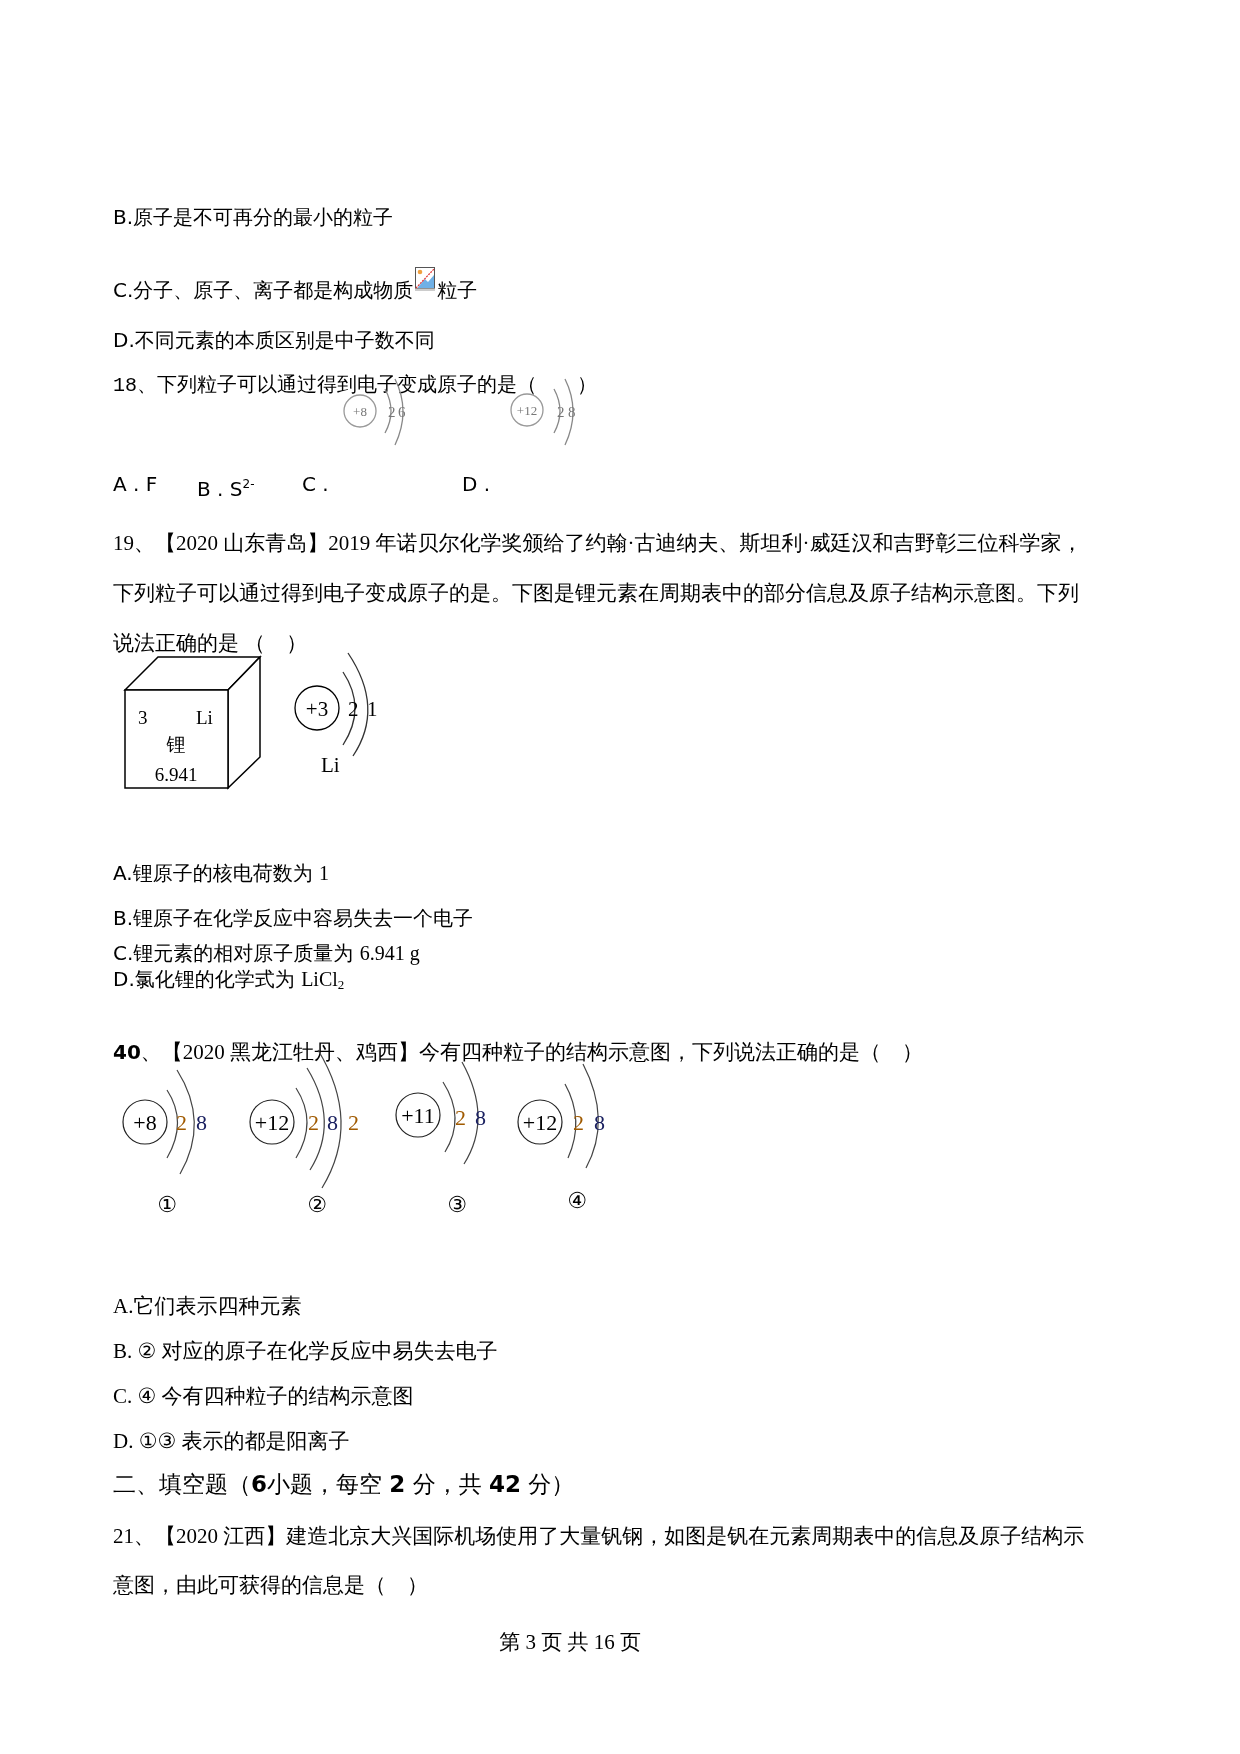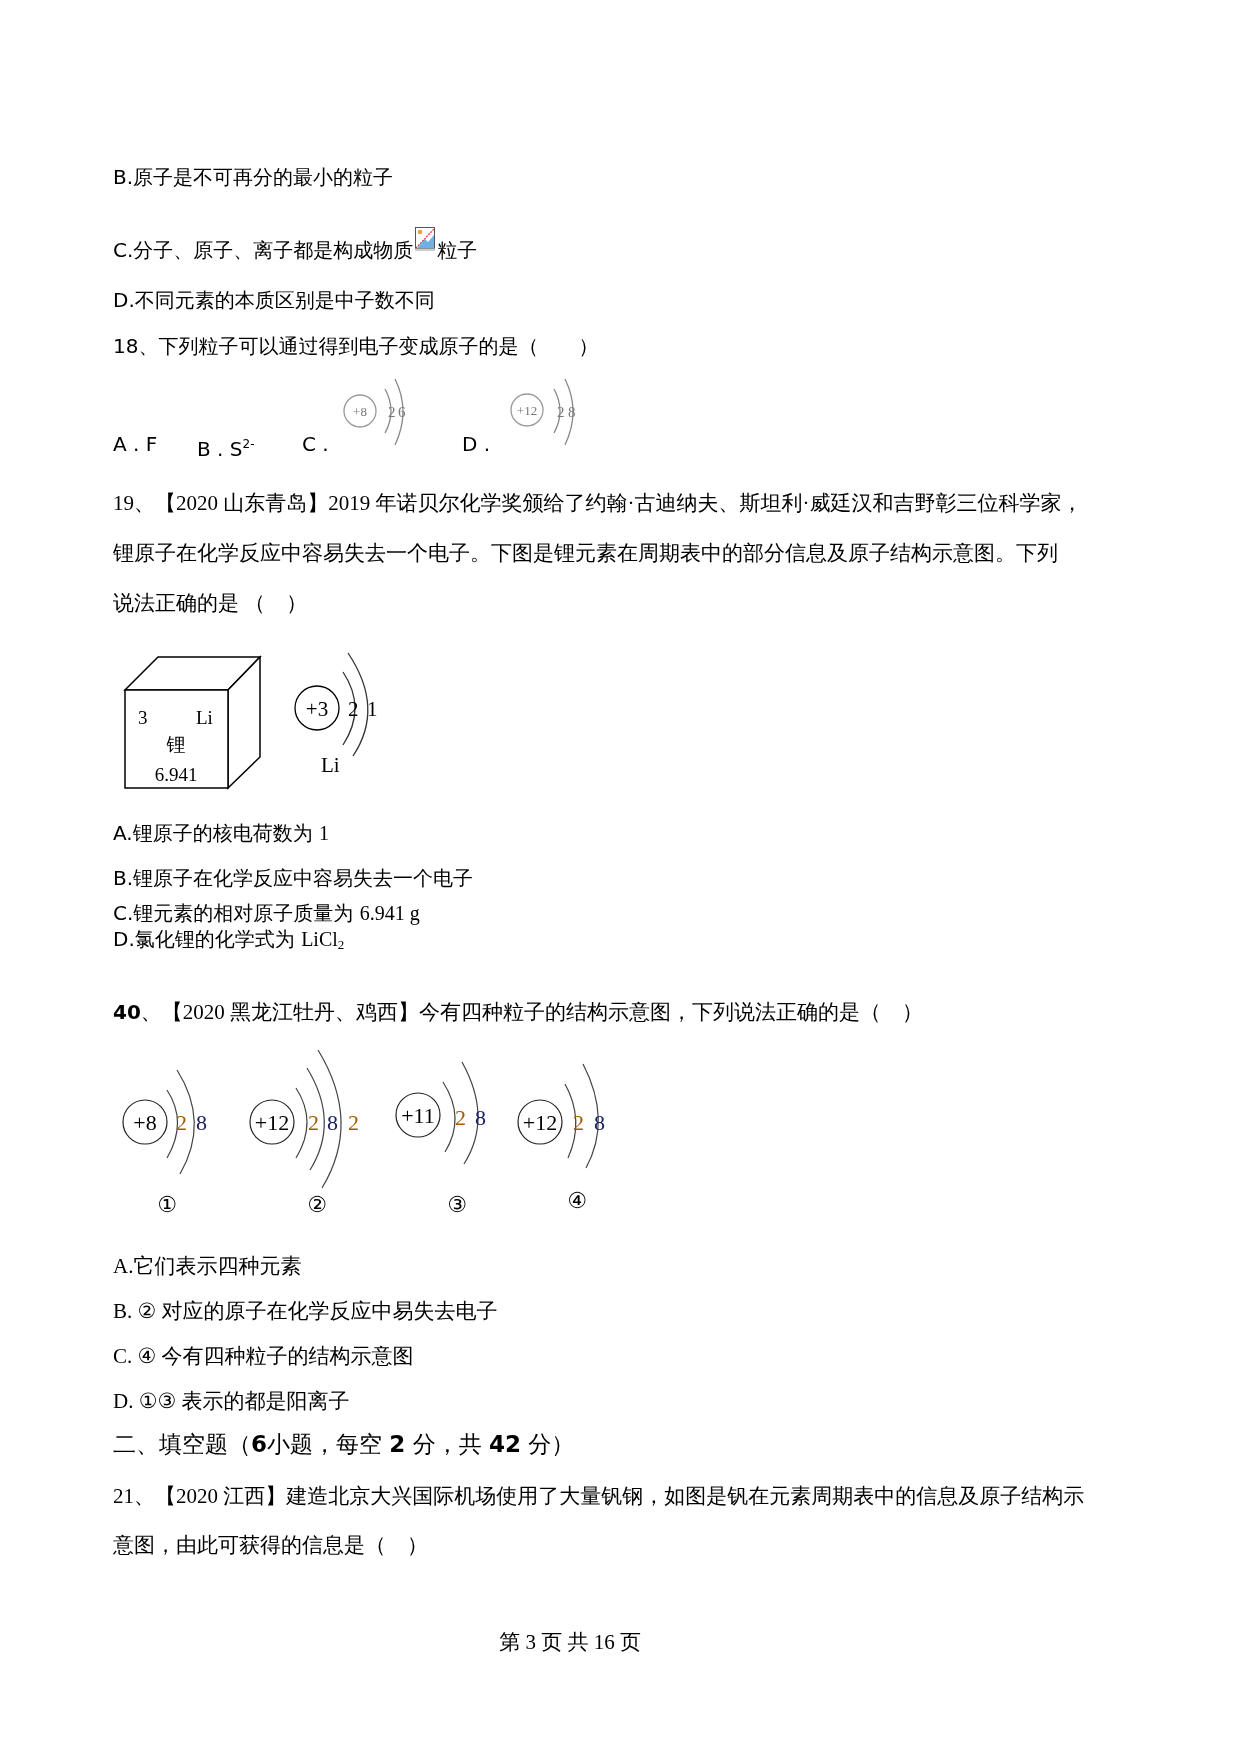--- a/index.html
+++ b/index.html
@@ -1,18 +1,18 @@
 <!DOCTYPE html>
 <html><head>
 <meta charset="utf-8">
 <style>
   html, body { margin: 0; padding: 0; background: #ffffff; }
   body { width: 1240px; height: 1754px; position: relative; overflow: hidden;
          font-family: "DejaVu Sans", "Liberation Sans", sans-serif; color: #000; }
-  .line { position: absolute; left: 113px; font-size: 20px; line-height: 26px; white-space: nowrap; }
+  .line { position: absolute; left: 113px; font-size: 20px; line-height: 26px; white-space: nowrap; margin-top: 40px; }
   .serif { font-family: Liberation Serif, serif; }
   .bold { font-weight: bold; }
   sup { font-size: 12px; vertical-align: 8px; }
   sub { font-size: 13px; vertical-align: -3px; }
   .diagram { position: absolute; }
   .footer { position: absolute; top: 1628px; left: 0; width: 1140px; text-align: center;
             font-size: 21px; font-family: "Liberation Serif", "DejaVu Serif", serif; }
   .broken-img { display: inline-block; width: 20px; height: 24px; position: relative; vertical-align: 6px; margin: 0 2px; }
 </style>
 </head>
@@ -25,21 +25,21 @@
       <rect x="0.5" y="0.5" width="19" height="21" fill="#fff" stroke="#555"></rect>
       <polygon points="3,20 10,12 13,15 19,8 19,21 3,21" fill="#6fb0e6"></polygon>
       <circle cx="5" cy="5" r="2.3" fill="#f0a040"></circle>
       <line x1="1" y1="21" x2="19" y2="2" stroke="#e03030" stroke-width="1.2" stroke-dasharray="2,1"></line>
       <rect x="0" y="21.5" width="20" height="2.5" fill="#ccc"></rect>
     </svg>
   </span><span>粒子</span>
 </div>
 <div class="line" style="top:287px;">D.不同元素的本质区别是中子数不同</div>
 
-<div class="line" style="top:333px;">18、下列粒子可以通过得到电子变成原子的是（　　）</div>
+<div class="line" style="top:333px;font-family:Liberation Mono, monospace;">18、下列粒子可以通过得到电子变成原子的是（　　）</div>
 <div class="line" style="top:431px;">A . F</div>
 <div class="line" style="top:431px; left:197px;">
   <span>B . S</span><sup>2-</sup>
 </div>
 <div class="line" style="top:431px; left:302px;">C .</div>
 <div class="line" style="top:431px; left:462px;">D .</div>
 
 <svg class="diagram" style="left:335px; top:375px;" width="90" height="75" viewBox="0 0 90 75">
   <circle cx="25" cy="36" r="16" fill="none" stroke="#999" stroke-width="1.3"></circle>
   <text x="25" y="41" text-anchor="middle" font-size="13" fill="#777" font-family="Liberation Serif, serif">+8</text>
@@ -51,21 +51,21 @@
 <svg class="diagram" style="left:503px; top:375px;" width="90" height="75" viewBox="0 0 90 75">
   <circle cx="24" cy="35" r="16" fill="none" stroke="#999" stroke-width="1.3"></circle>
   <text x="24" y="40" text-anchor="middle" font-size="13" fill="#777" font-family="Liberation Serif, serif">+12</text>
   <path d="M51,14 Q63,36 51,58" fill="none" stroke="#888" stroke-width="1.3"></path>
   <path d="M62,4 Q78,36 62,70" fill="none" stroke="#888" stroke-width="1.3"></path>
   <text x="54" y="42" font-size="15" fill="#777" font-family="Liberation Serif, serif">2</text>
   <text x="65" y="42" font-size="15" fill="#777" font-family="Liberation Serif, serif">8</text>
 </svg>
 
 <div class="line serif" style="top:490px; font-size:21px;">19、【2020 山东青岛】2019 年诺贝尔化学奖颁给了约翰·古迪纳夫、斯坦利·威廷汉和吉野彰三位科学家，</div>
-<div class="line serif" style="top:540px; font-size:21px;">锂原子在化学反应中容易失去一个电子。下图是锂元素在周期表中的部分信息及原子结构示意图。下列</div>
+<div class="line serif" style="top:540px; font-size:21px;">下列粒子可以通过得到电子变成原子的是。下图是锂元素在周期表中的部分信息及原子结构示意图。下列</div>
 <div class="line serif" style="top:590px; font-size:21px;">说法正确的是 （　）</div>
 
 <svg class="diagram" style="left:120px; top:650px;" width="150" height="145" viewBox="0 0 150 145">
   <polygon points="5,40 38,7 140,7 108,40" fill="#fff" stroke="#000" stroke-width="1.5"></polygon>
   <polygon points="108,40 140,7 140,107 108,138" fill="#fff" stroke="#000" stroke-width="1.5"></polygon>
   <rect x="5" y="40" width="103" height="98" fill="#fff" stroke="#000" stroke-width="1.5"></rect>
   <text x="18" y="74" font-size="19" font-family="Liberation Serif, serif">3</text>
   <text x="76" y="74" font-size="19" font-family="Liberation Serif, serif">Li</text>
   <text x="56" y="101" text-anchor="middle" font-size="19" font-family="DejaVu Sans, sans-serif">锂</text>
   <text x="56" y="131" text-anchor="middle" font-size="19" font-family="Liberation Serif, serif">6.941</text>

